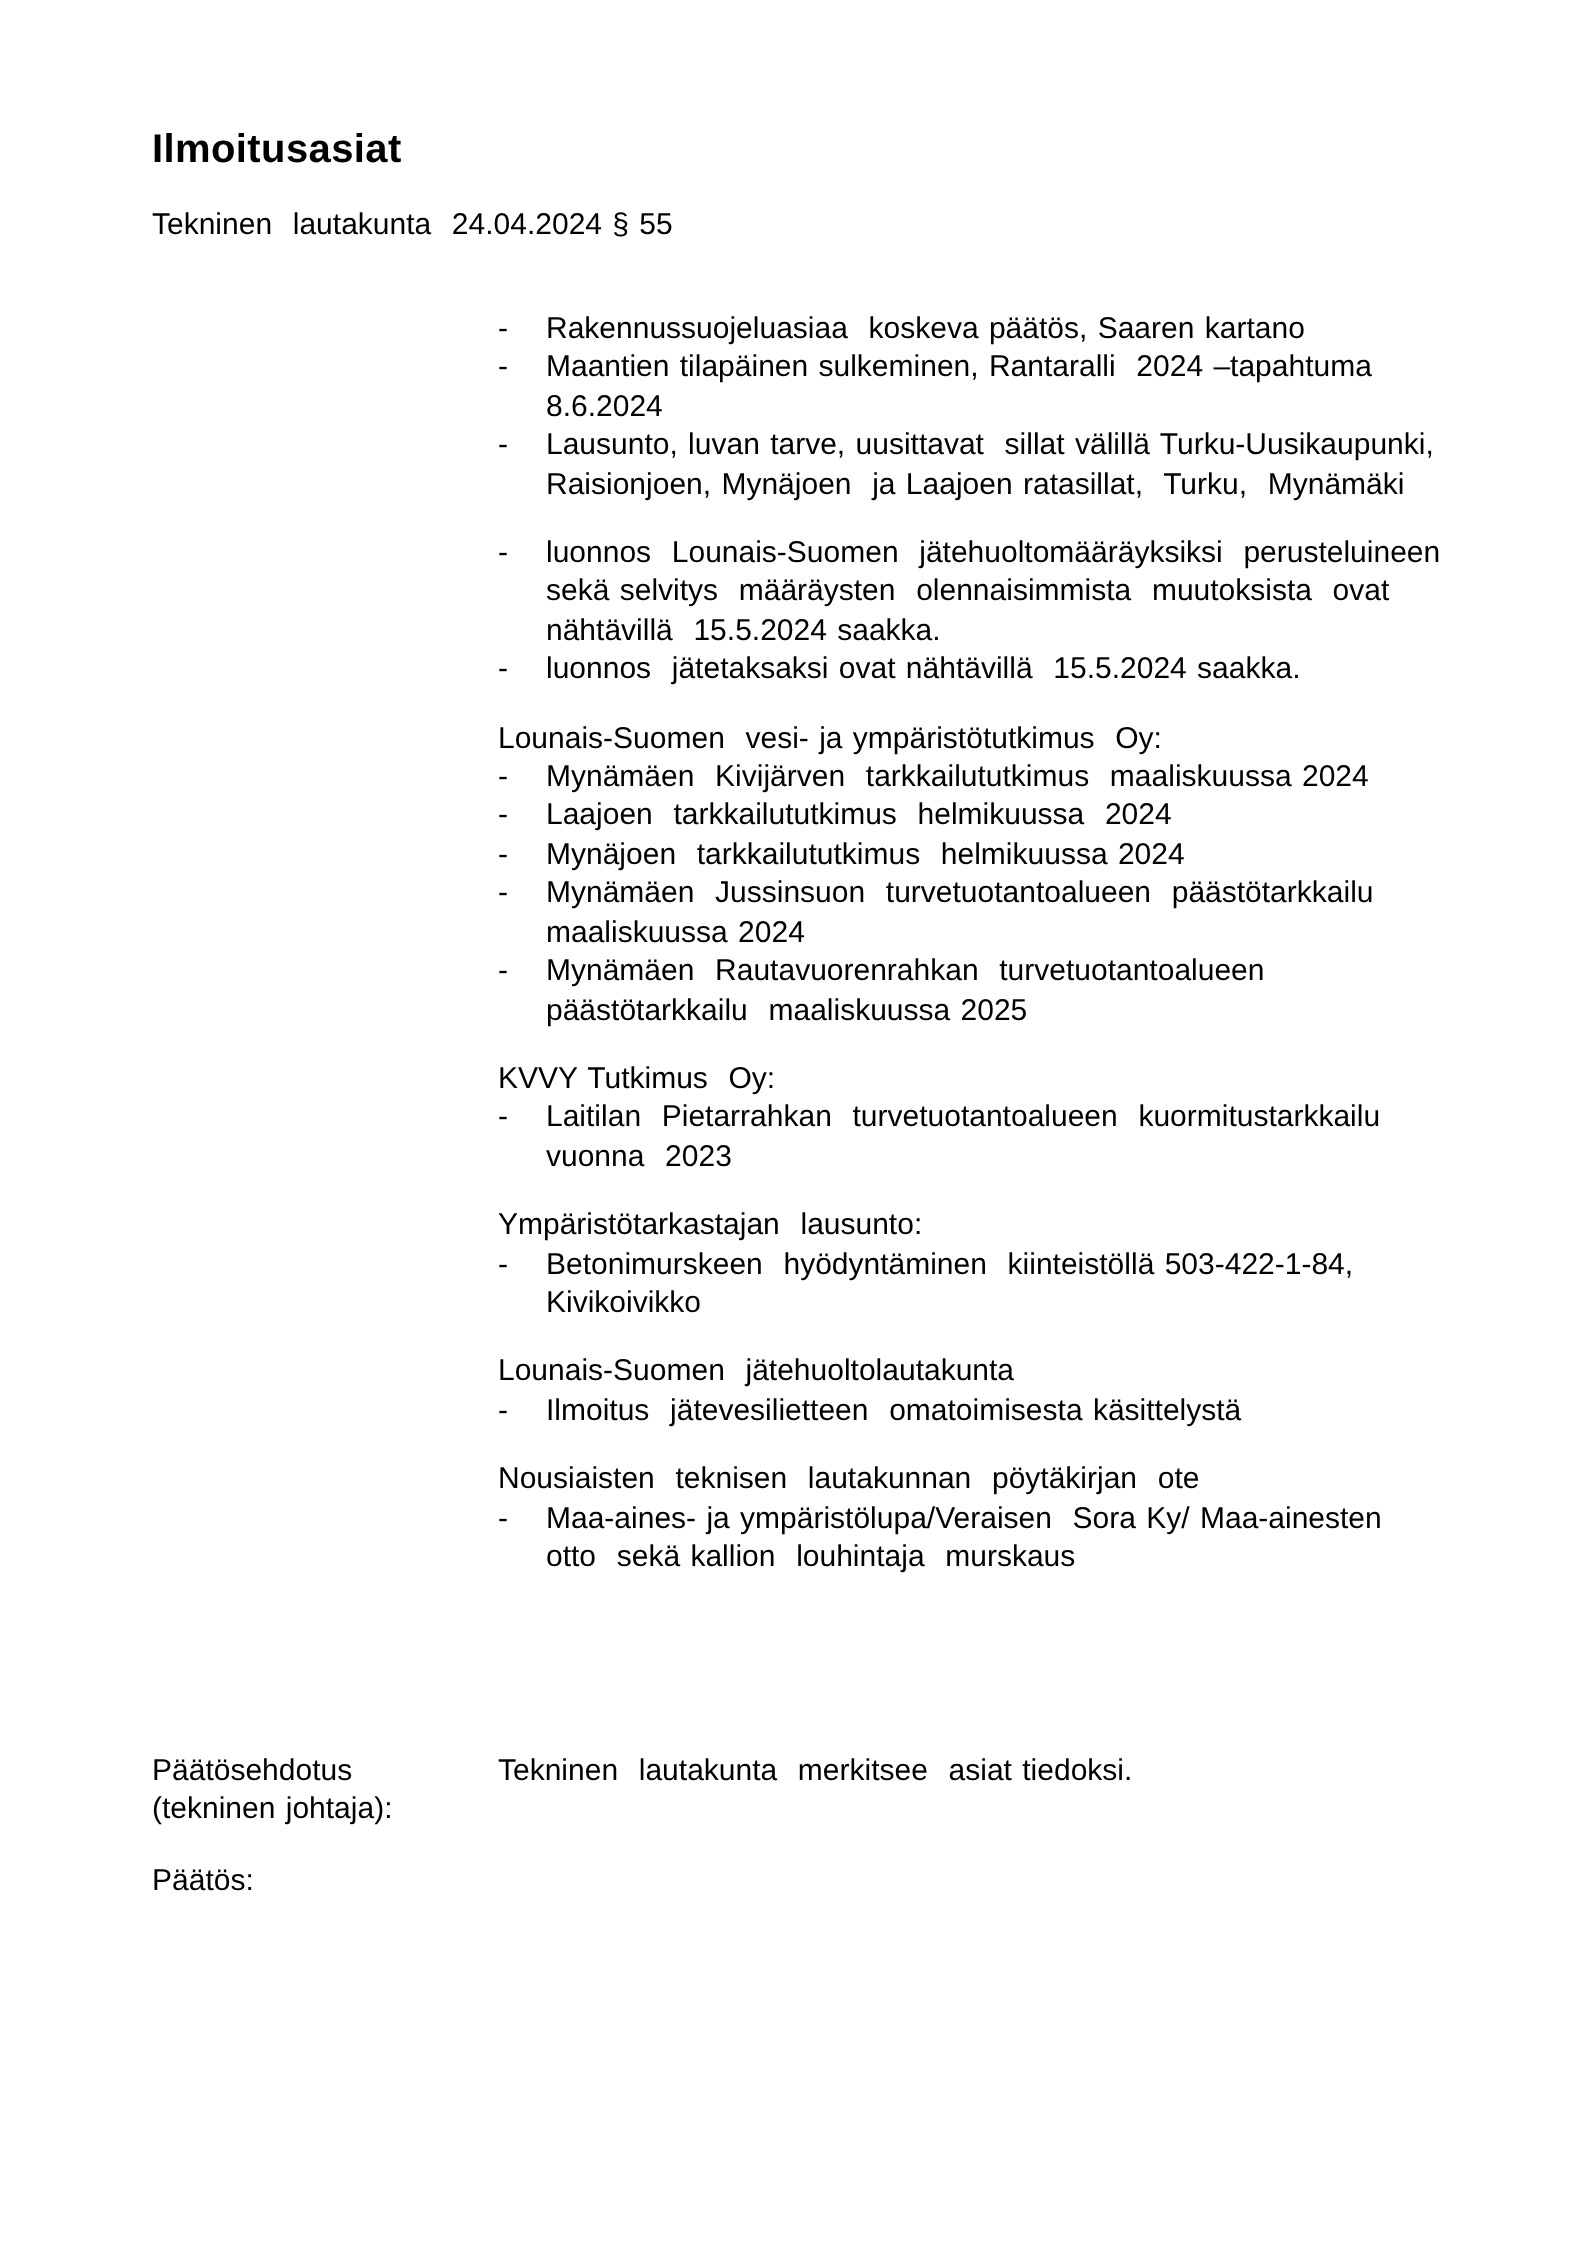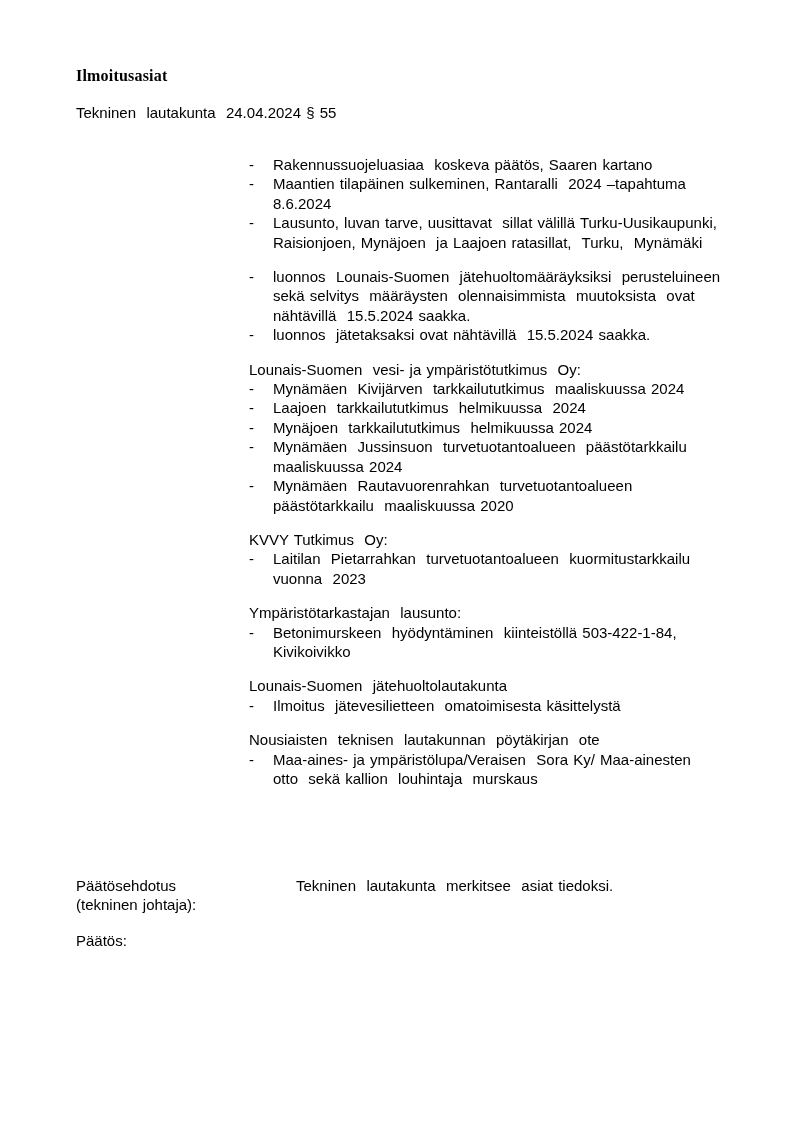--- a/index.html
+++ b/index.html
@@ -13,23 +13,22 @@
     line-height: 19.4px;
     color: #000000;
     word-spacing: 1px;
     overflow: hidden;
   }
   .doc-title {
     position: absolute;
     left: 76px;
     top: 66px;
     font-weight: 700;
-    font-size: 16px;
+    font-size: 20px;
     letter-spacing: 0.2px;
-    font-family: Liberation Serif, serif;
   }
   .meeting-line {
     position: absolute;
     left: 76px;
     top: 103px;
     white-space: pre-wrap;
   }
   .content {
     position: absolute;
     left: 249px;
@@ -43,21 +42,21 @@
   .item-text { flex: 1 1 auto; white-space: pre-wrap; }
   .decisions {
     position: absolute;
     left: 76px;
     top: 876px;
     width: 702px;
   }
   .decision-row { display: flex; align-items: flex-start; }
   .decision-row + .decision-row { margin-top: 16px; }
   .decision-label { flex: 0 0 173px; width: 173px; white-space: pre-wrap; }
-  .decision-text { flex: 1 1 auto; white-space: pre-wrap; margin-left: 47px; }
+  .decision-text { flex: 1 1 auto; white-space: pre-wrap; }
 </style>
 </head>
 <body>
 
 <div class="page">
   <div class="doc-title">Ilmoitusasiat</div>
 
   <div class="meeting-line">Tekninen  lautakunta  24.04.2024 § 55</div>
 
   <div class="content" id="sections-host">
@@ -118,21 +117,21 @@
 
   <div class="bullet-item">
     <span class="dash">-</span>
     <span class="item-text">Mynämäen  Jussinsuon  turvetuotantoalueen  päästötarkkailu
 maaliskuussa 2024</span>
   </div>
 
   <div class="bullet-item">
     <span class="dash">-</span>
     <span class="item-text">Mynämäen  Rautavuorenrahkan  turvetuotantoalueen
-päästötarkkailu  maaliskuussa 2020</span>
+päästötarkkailu  maaliskuussa 2025</span>
   </div>
 </div>
   </section>
 
   <section class="notice-section">
     <div class="section-heading">KVVY Tutkimus  Oy:</div>
     <div class="section-items">
   <div class="bullet-item">
     <span class="dash">-</span>
     <span class="item-text">Laitilan  Pietarrahkan  turvetuotantoalueen  kuormitustarkkailu

